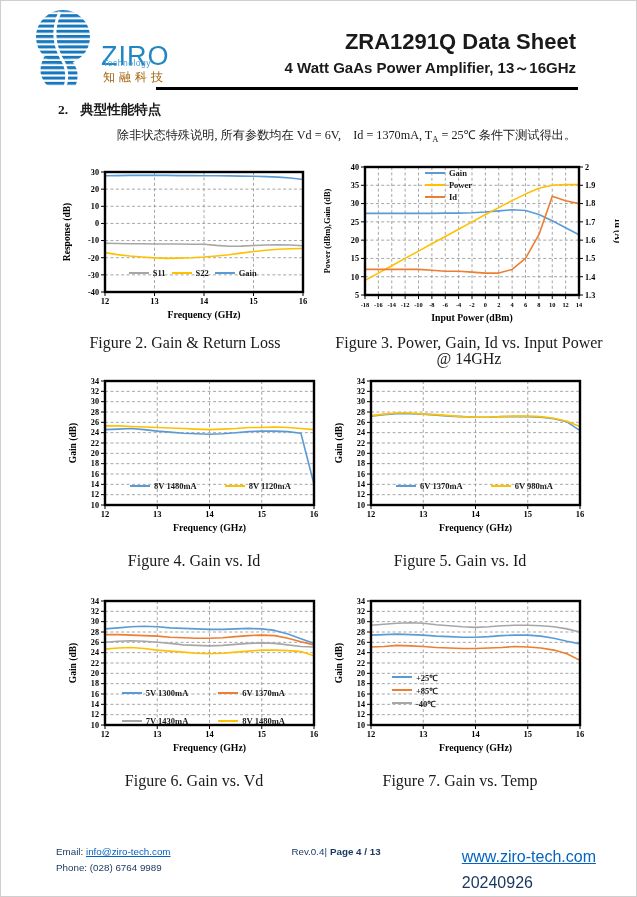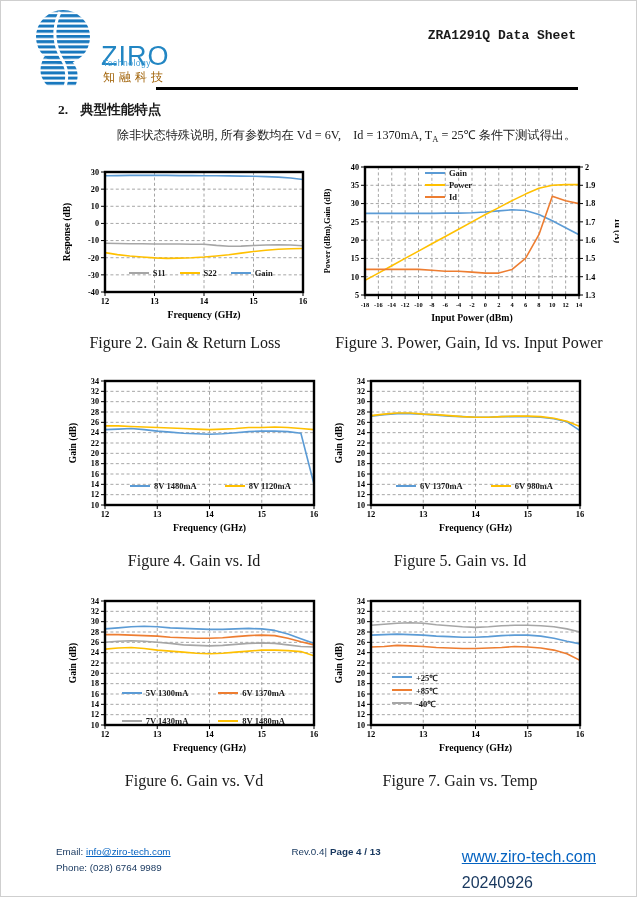--- a/index.html
+++ b/index.html
@@ -6,21 +6,21 @@
   .page{position:relative;width:637px;height:897px;background:#ffffff;border:1px solid #cfcfcf;
         box-sizing:border-box;overflow:hidden;font-family:"Liberation Sans",sans-serif;color:#1a1a1a;}
   .abs{position:absolute;}
 
   
   .logo-mark{left:28px;top:8px;width:72px;height:84px;}
   .brand-name{left:100px;top:40px;font-size:27px;letter-spacing:1px;color:#2286c3;font-weight:500;}
   .brand-sub{left:102px;top:57px;font-size:8.5px;color:#3c9bd5;letter-spacing:.5px;}
   .brand-cn{left:102px;top:68px;font-size:12px;color:#a16207;letter-spacing:4px;}
   .doc-titles{right:60px;top:27px;text-align:right;}
-  .doc-title{font-size:13px;font-weight:bold;line-height:1.3;font-family:Liberation Mono, monospace;}
+  .doc-title{font-size:22px;font-weight:bold;line-height:1.3;}
   .doc-subtitle{font-size:15px;font-weight:bold;line-height:1.45;}
   .header-rule{left:155px;top:86px;width:422px;height:3px;background:#000;}
 
   
   .sec-head{left:57px;top:100px;font-family:"Liberation Serif",serif;font-weight:bold;font-size:13.5px;}
   .sec-head .num{margin-right:12px;}
   .cond-line{left:84px;top:125px;font-family:"Liberation Serif",serif;font-size:12.2px;padding-left:32px;}
   .cond-line sub{font-size:8.5px;}
 
   
@@ -53,20 +53,21 @@
       <circle cx="34" cy="28" r="27" fill="url(#stripes)"></circle>
       <path d="M15 48 Q6 66 20 78 L46 78 Q53 62 41 50 Z" fill="url(#stripes)"></path>
       <path d="M31 3 Q19 28 35 54 Q40 66 36 78" stroke="#ffffff" stroke-width="3" fill="none"></path>
     </svg>
   </div>
   <div class="abs brand-name">ZIRO</div>
   <div class="abs brand-sub">Technology</div>
   <div class="abs brand-cn">知融科技</div>
   <div class="abs doc-titles">
     <div class="doc-title">ZRA1291Q Data Sheet</div>
+    <div class="doc-subtitle">4 Watt GaAs Power Amplifier, 13～16GHz</div>
   </div>
   <div class="abs header-rule"></div>
 
   <div class="abs sec-head">
     <span class="num">2.</span><span>典型性能特点</span>
   </div>
   <div class="abs cond-line">
     <span>除非状态特殊说明, 所有参数均在 Vd = 6V,　Id = 1370mA, T</span><sub>A</sub><span> = 25℃ 条件下测试得出。</span>
   </div>
 
@@ -112,21 +113,21 @@
         <text x="95.5" y="139" text-anchor="middle" font-size="8.5">13</text>
         <line x1="145" y1="127" x2="145" y2="131" stroke="#000" stroke-width="1"></line>
         <text x="145" y="139" text-anchor="middle" font-size="8.5">14</text>
         <line x1="194.5" y1="127" x2="194.5" y2="131" stroke="#000" stroke-width="1"></line>
         <text x="194.5" y="139" text-anchor="middle" font-size="8.5">15</text>
         <line x1="244" y1="127" x2="244" y2="131" stroke="#000" stroke-width="1"></line>
         <text x="244" y="139" text-anchor="middle" font-size="8.5">16</text>
         <text x="145" y="153" text-anchor="middle" font-size="9.8">Frequency (GHz)</text>
         <text transform="translate(11,67) rotate(-90)" text-anchor="middle" font-size="9.5">Response (dB)</text>
       </svg>
-      <div class="legend" style="display: flex; gap: 14px; left: 69.76px; top: 103px;">
+      <div class="legend" style="display: flex; gap: 6px; left: 69.76px; top: 103px;">
         <span class="li">
           <span class="lline" style="background:#a6a6a6"></span>
           <span class="llab">S11</span>
         </span>
         <span class="li">
           <span class="lline" style="background:#ffc000"></span>
           <span class="llab">S22</span>
         </span>
         <span class="li">
           <span class="lline" style="background:#5b9bd5"></span>
@@ -247,20 +248,21 @@
           <span class="lline" style="background:#ffc000"></span>
           <span class="llab">Power</span>
         </span>
         <span class="li">
           <span class="lline" style="background:#ed7d31"></span>
           <span class="llab">Id</span>
         </span>
       </div>
     </div>
   <div class="caption" style="left:318px;top:333px;width:300px;">Figure 3. Power, Gain, Id vs. Input Power</div>
+  <div class="caption" style="left:318px;top:349px;width:300px;">@ 14GHz</div>
 
   <div class="chart" style="left: 64px; top: 372px; width: 258px; height: 178px;">
       <svg width="258" height="178" viewBox="0 0 258 178" font-family="'Liberation Serif',serif" font-weight="bold" fill="#000">
         <defs>
           <clipPath id="clip2">
             <rect x="40" y="8" width="209" height="124"></rect>
           </clipPath>
         </defs>
         <line x1="40" y1="121.66666666666666" x2="249" y2="121.66666666666666" stroke="#8f8f8f" stroke-width="0.8" stroke-dasharray="3 2.4"></line>
         <line x1="40" y1="111.33333333333334" x2="249" y2="111.33333333333334" stroke="#8f8f8f" stroke-width="0.8" stroke-dasharray="3 2.4"></line>

